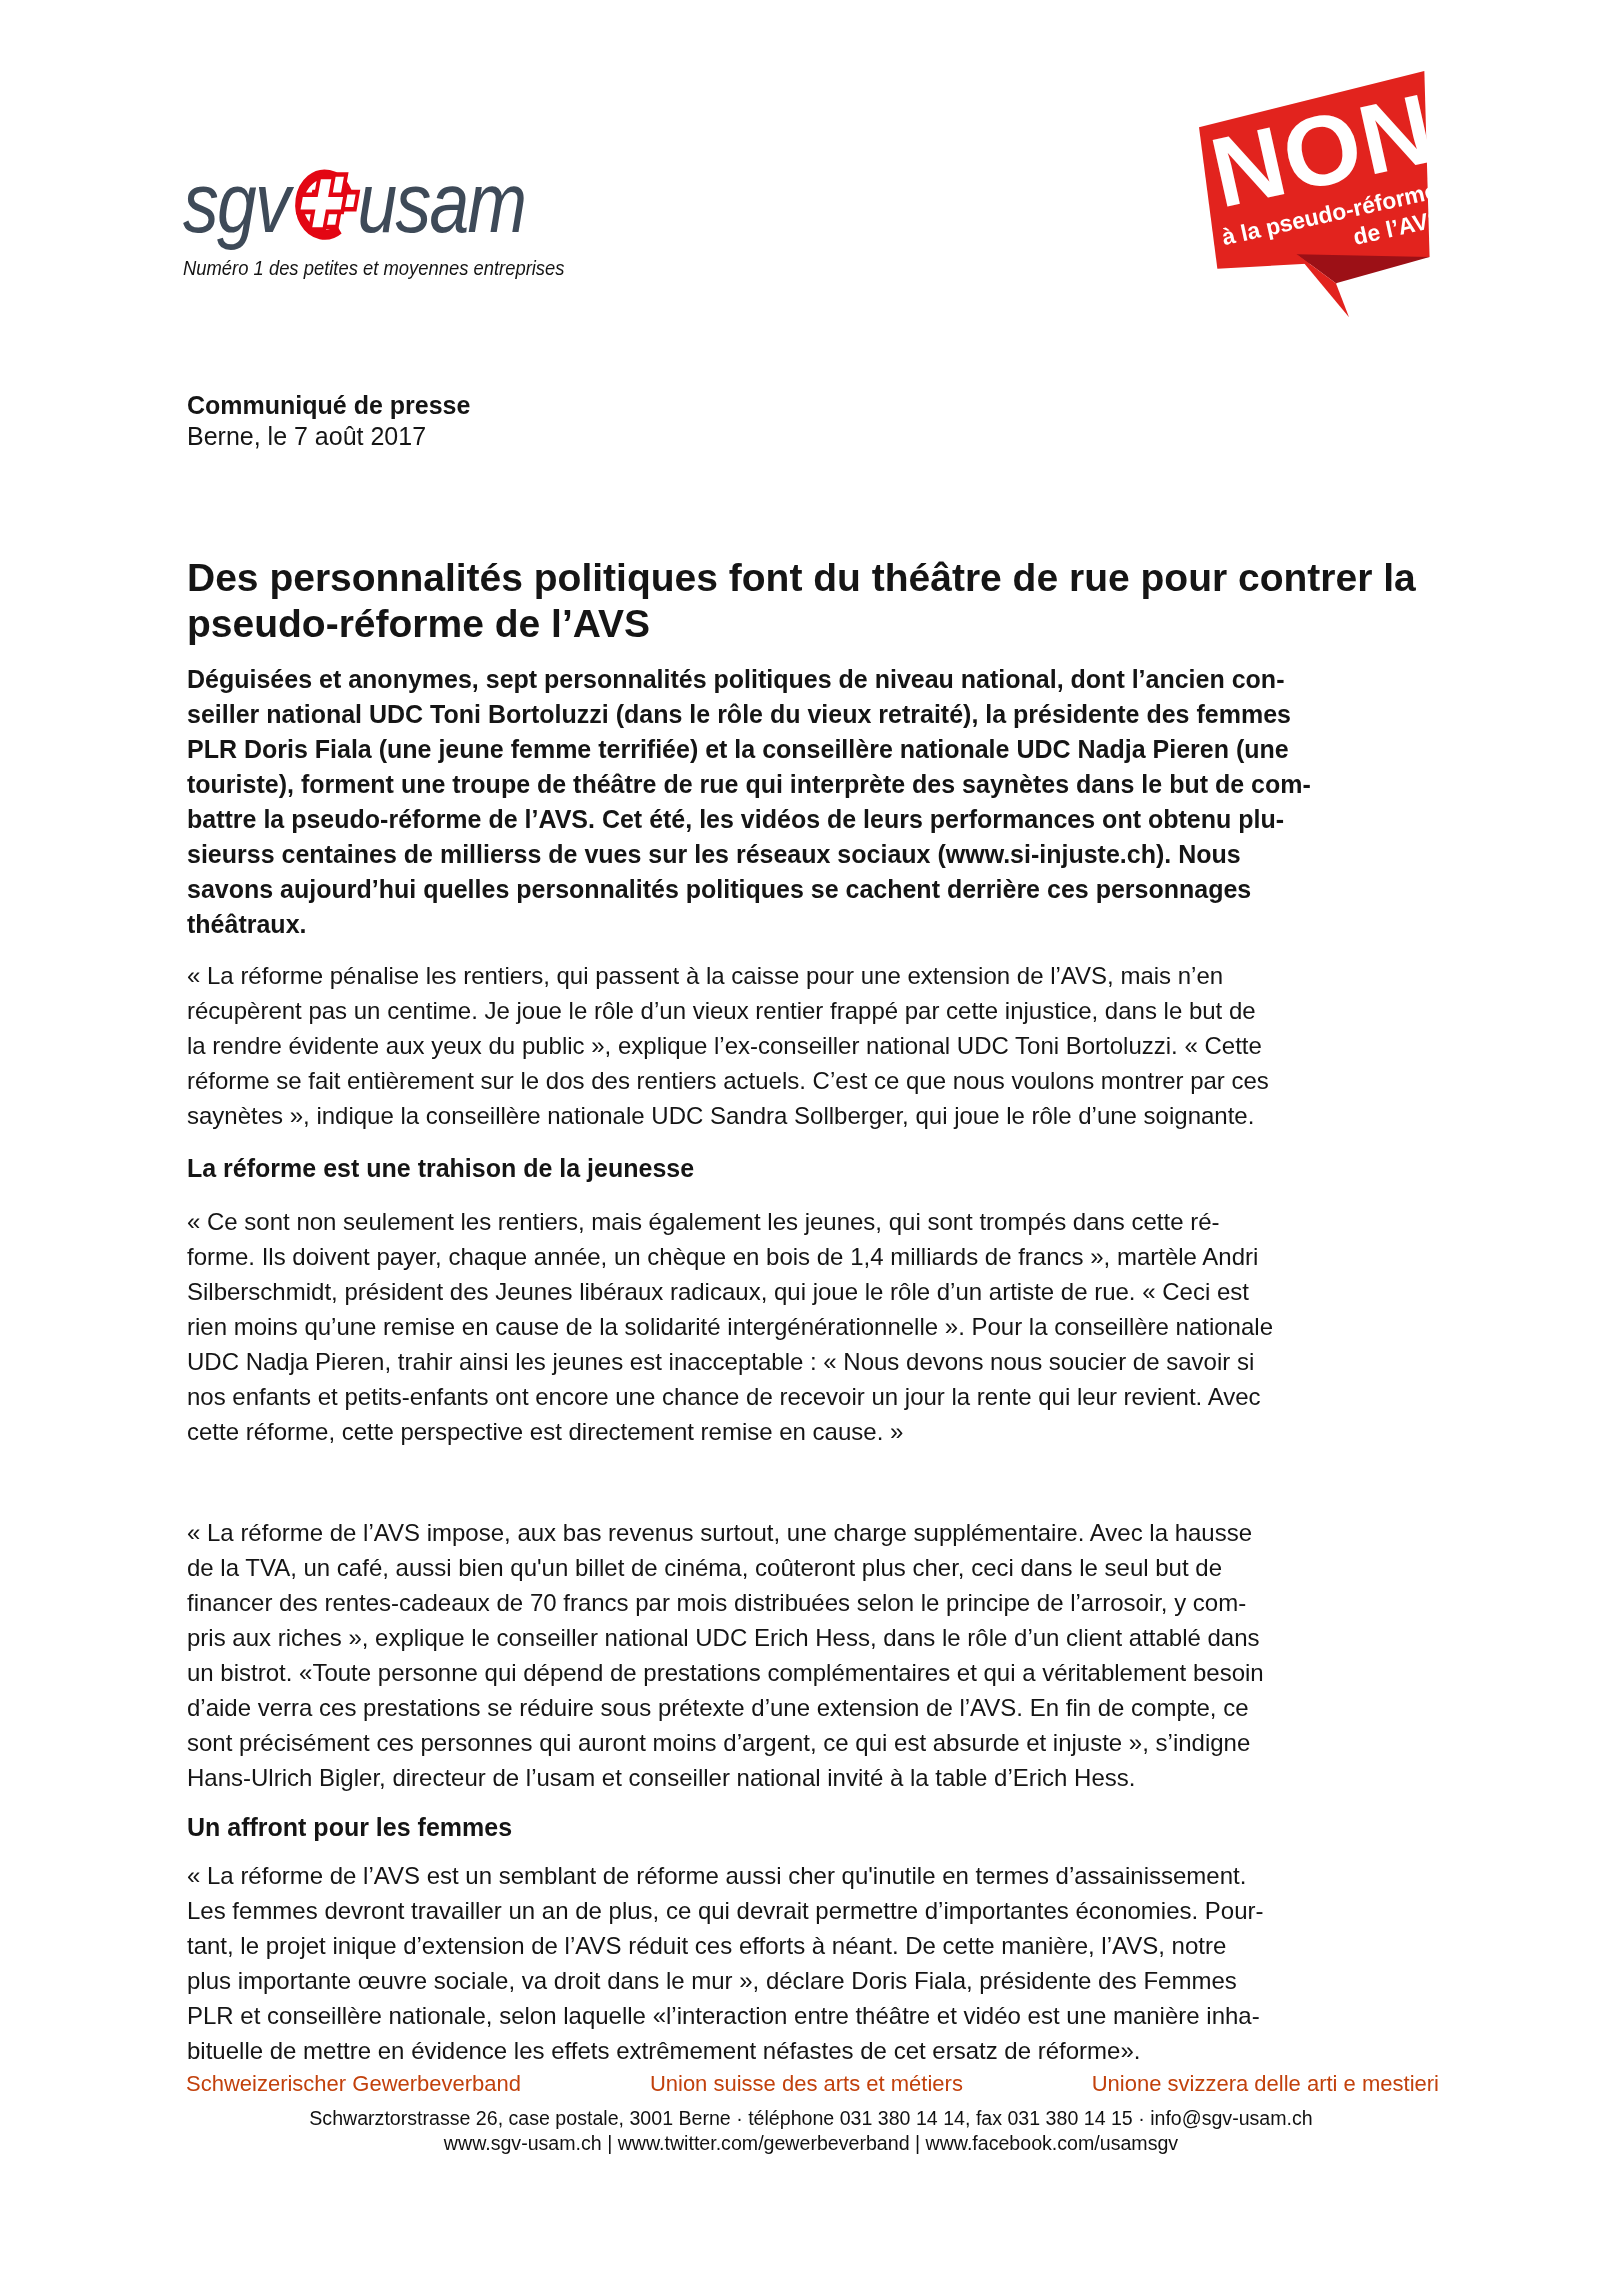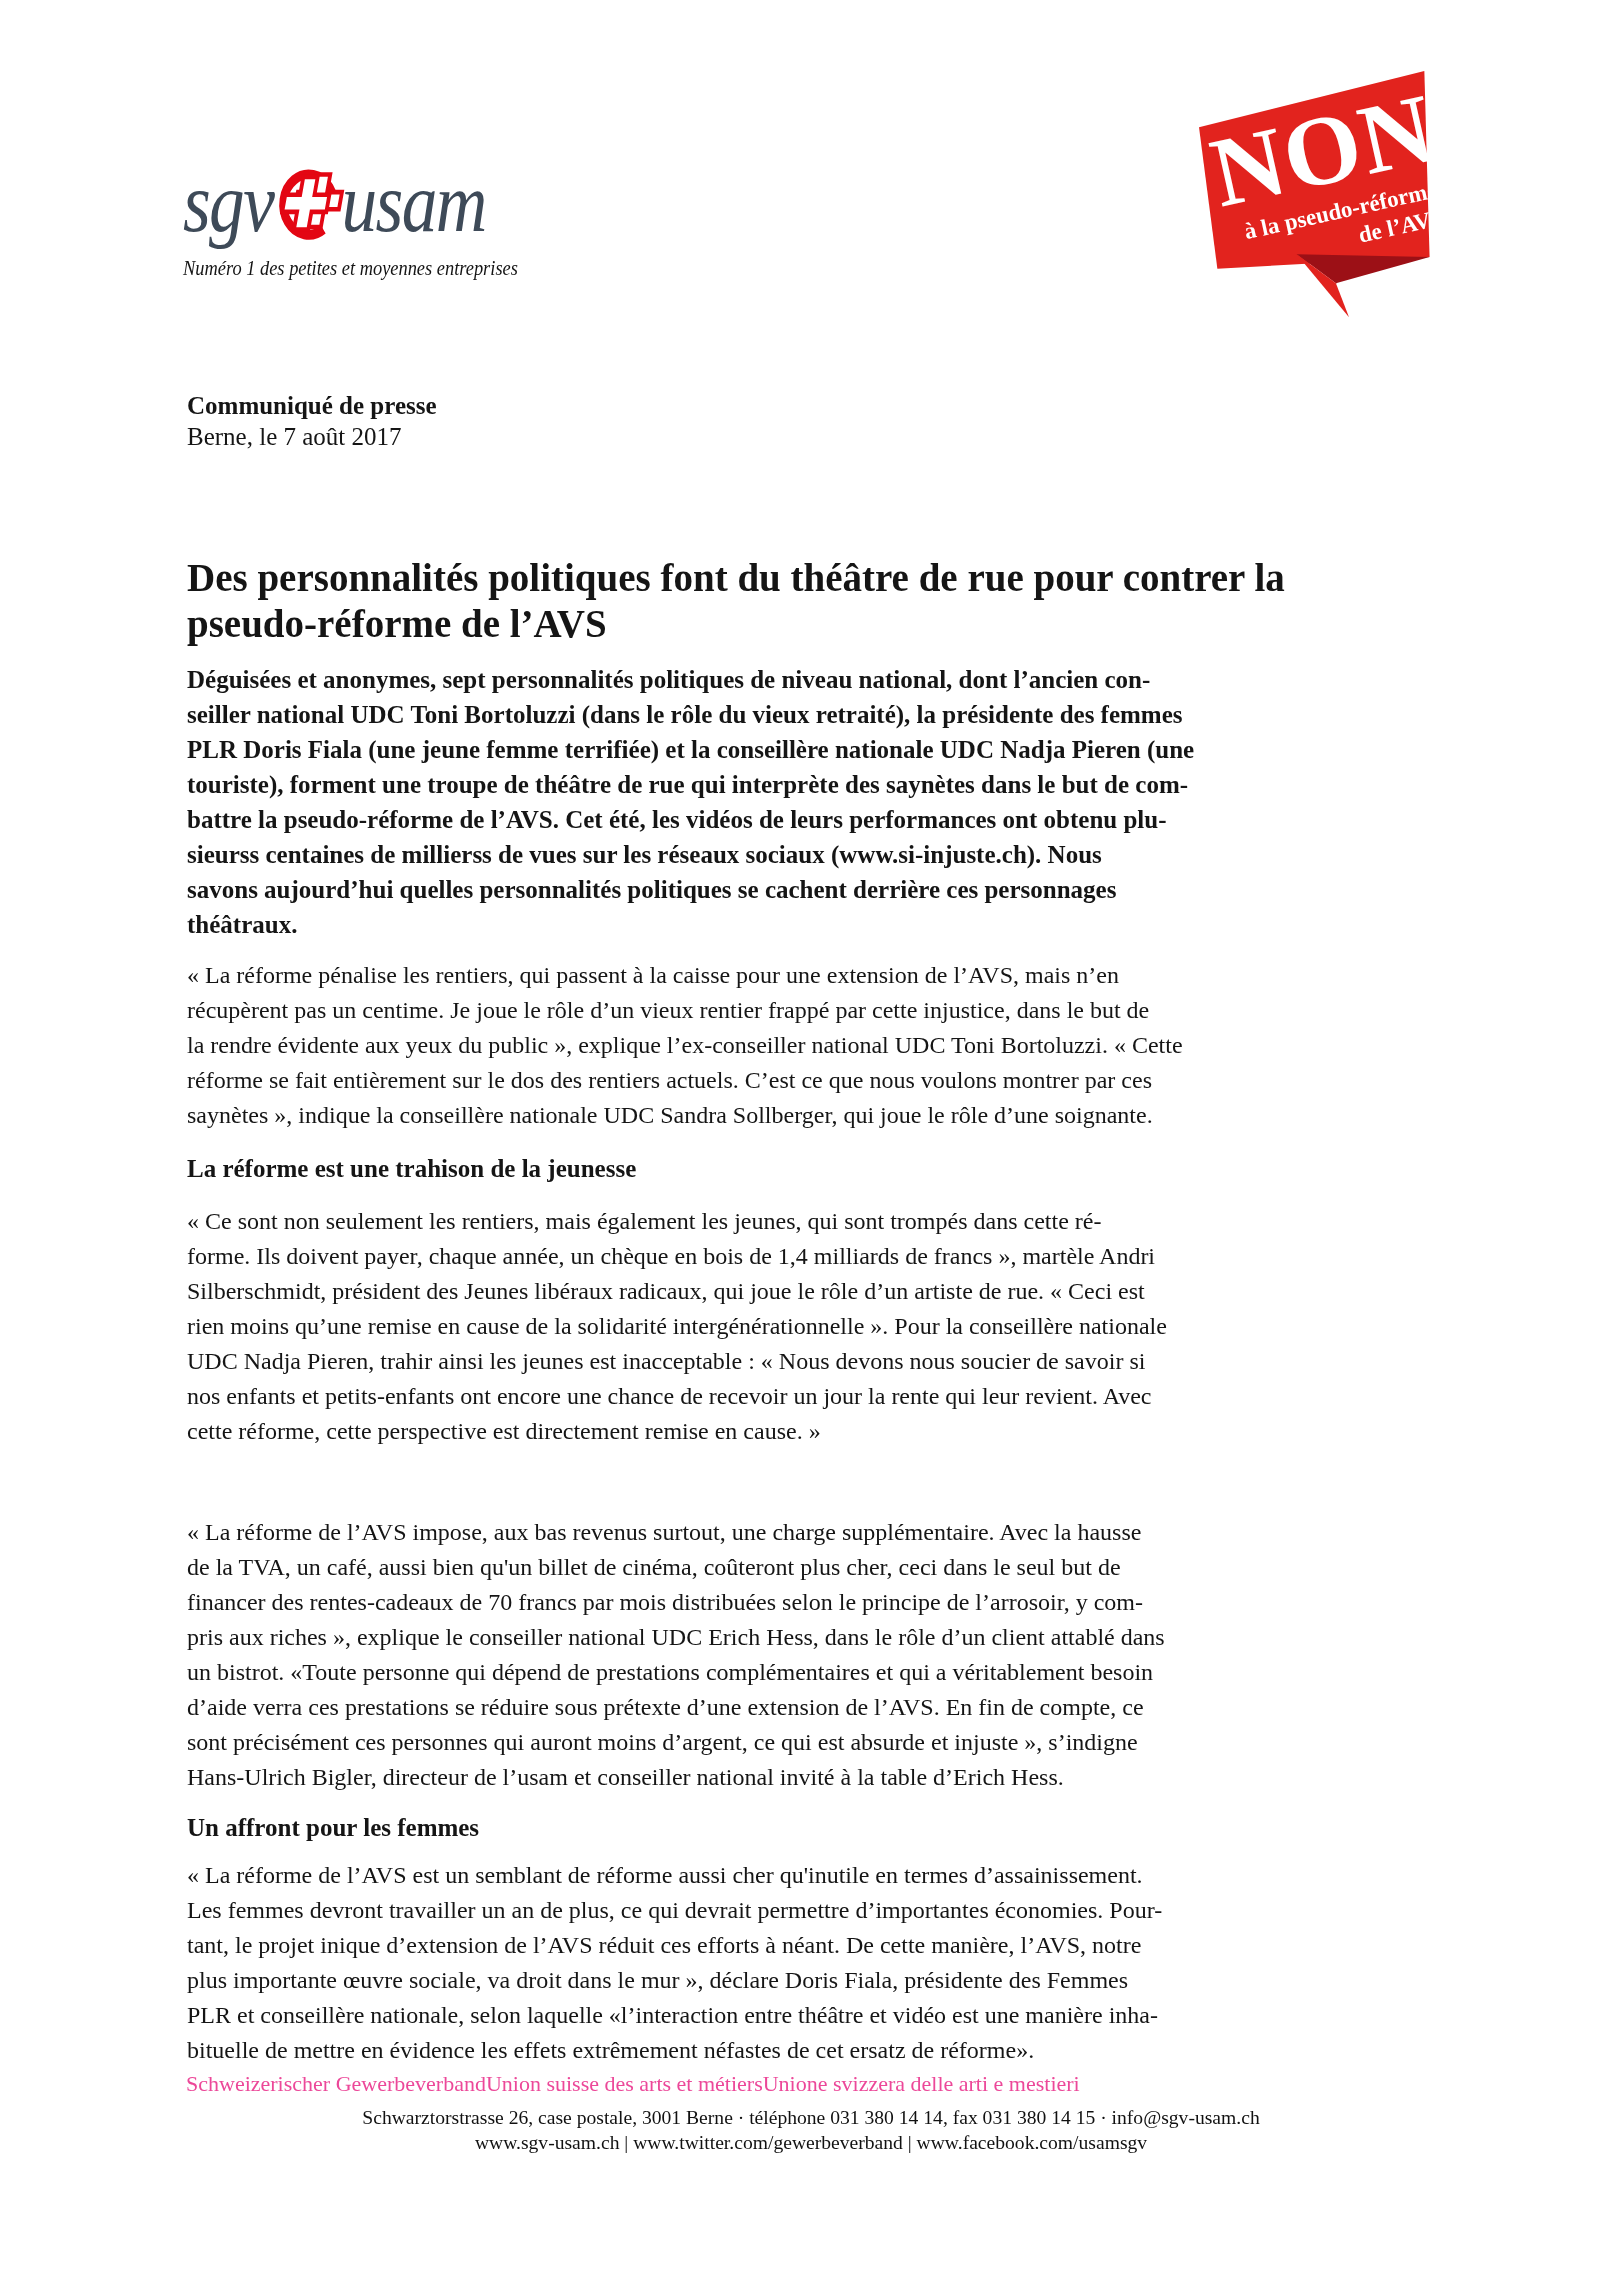--- a/index.html
+++ b/index.html
@@ -1,20 +1,20 @@
 <!DOCTYPE html>
 <html style="font-size:10.5px"><head>
 <meta charset="utf-8">
 <style>
   html,body{margin:0;padding:0;background:#888;}
   .page{
     position:relative;
     width:1622px;height:2295px;
     background:#ffffff;
-    font-family:Liberation Serif, serif;
+    font-family:Liberation Sans, sans-serif;
     color:#151515;
     overflow:hidden;
   }
   .block{position:absolute;left:180px;margin:7px;white-space:pre-line;}
 
   
   .logo{position:absolute;left:183px;top:156px;width:497px;}
   .logo-row{
     display:flex;align-items:center;
     font-size:85px;font-style:italic;letter-spacing:-2px;
@@ -53,22 +53,22 @@
   .p3{top:1508px;}
   .p4{top:1851px;}
   .h{font-size:25px;font-weight:bold;line-height:31px;}
   .h1pos{top:1146px;text-align:center;}
   .h2pos{top:1462px;}
   .h3pos{top:1805px;}
 
   
   .orgs{
     position:absolute;left:186px;top:2071px;width:1253px;
-    display:flex;justify-content:flex-start;
-    font-size:22px;color:#ec4899;line-height:26px;
+    display:flex;justify-content:space-between;
+    font-size:22px;color:#c2410c;line-height:26px;
   }
   .orgs span{white-space:nowrap;}
   .addr{position:absolute;left:0;width:1622px;text-align:center;font-size:19.6px;color:#111;line-height:24px;}
   .addr1{top:2106px;}
   .addr2{top:2131px;}
 </style>
 </head>
 <body>
 
 <div class="page">

